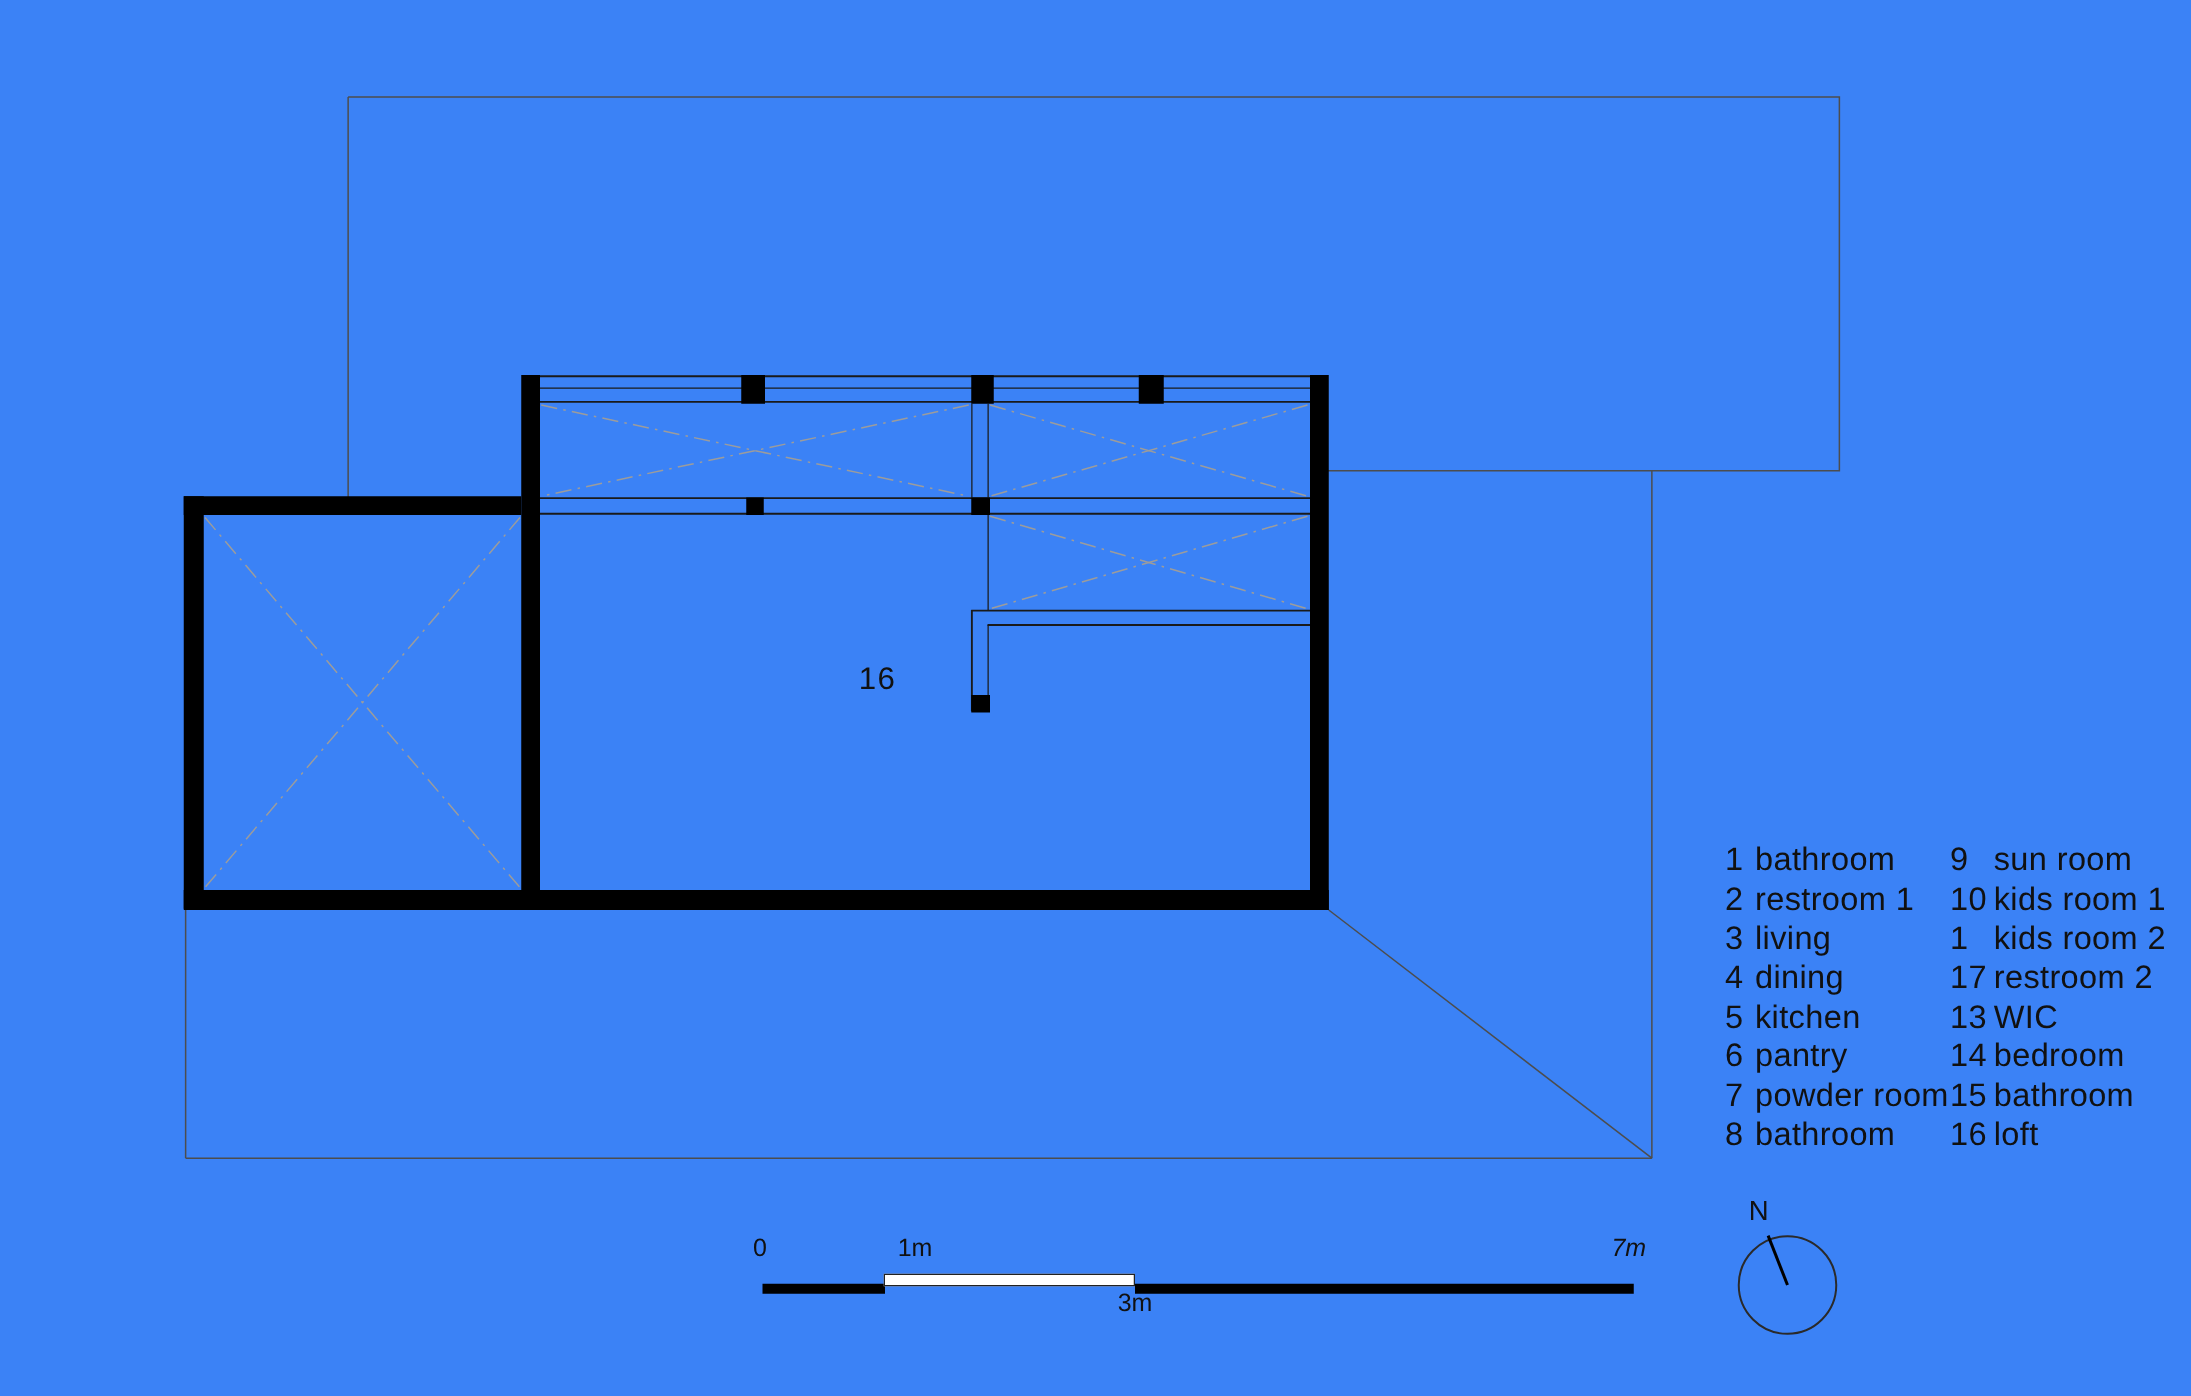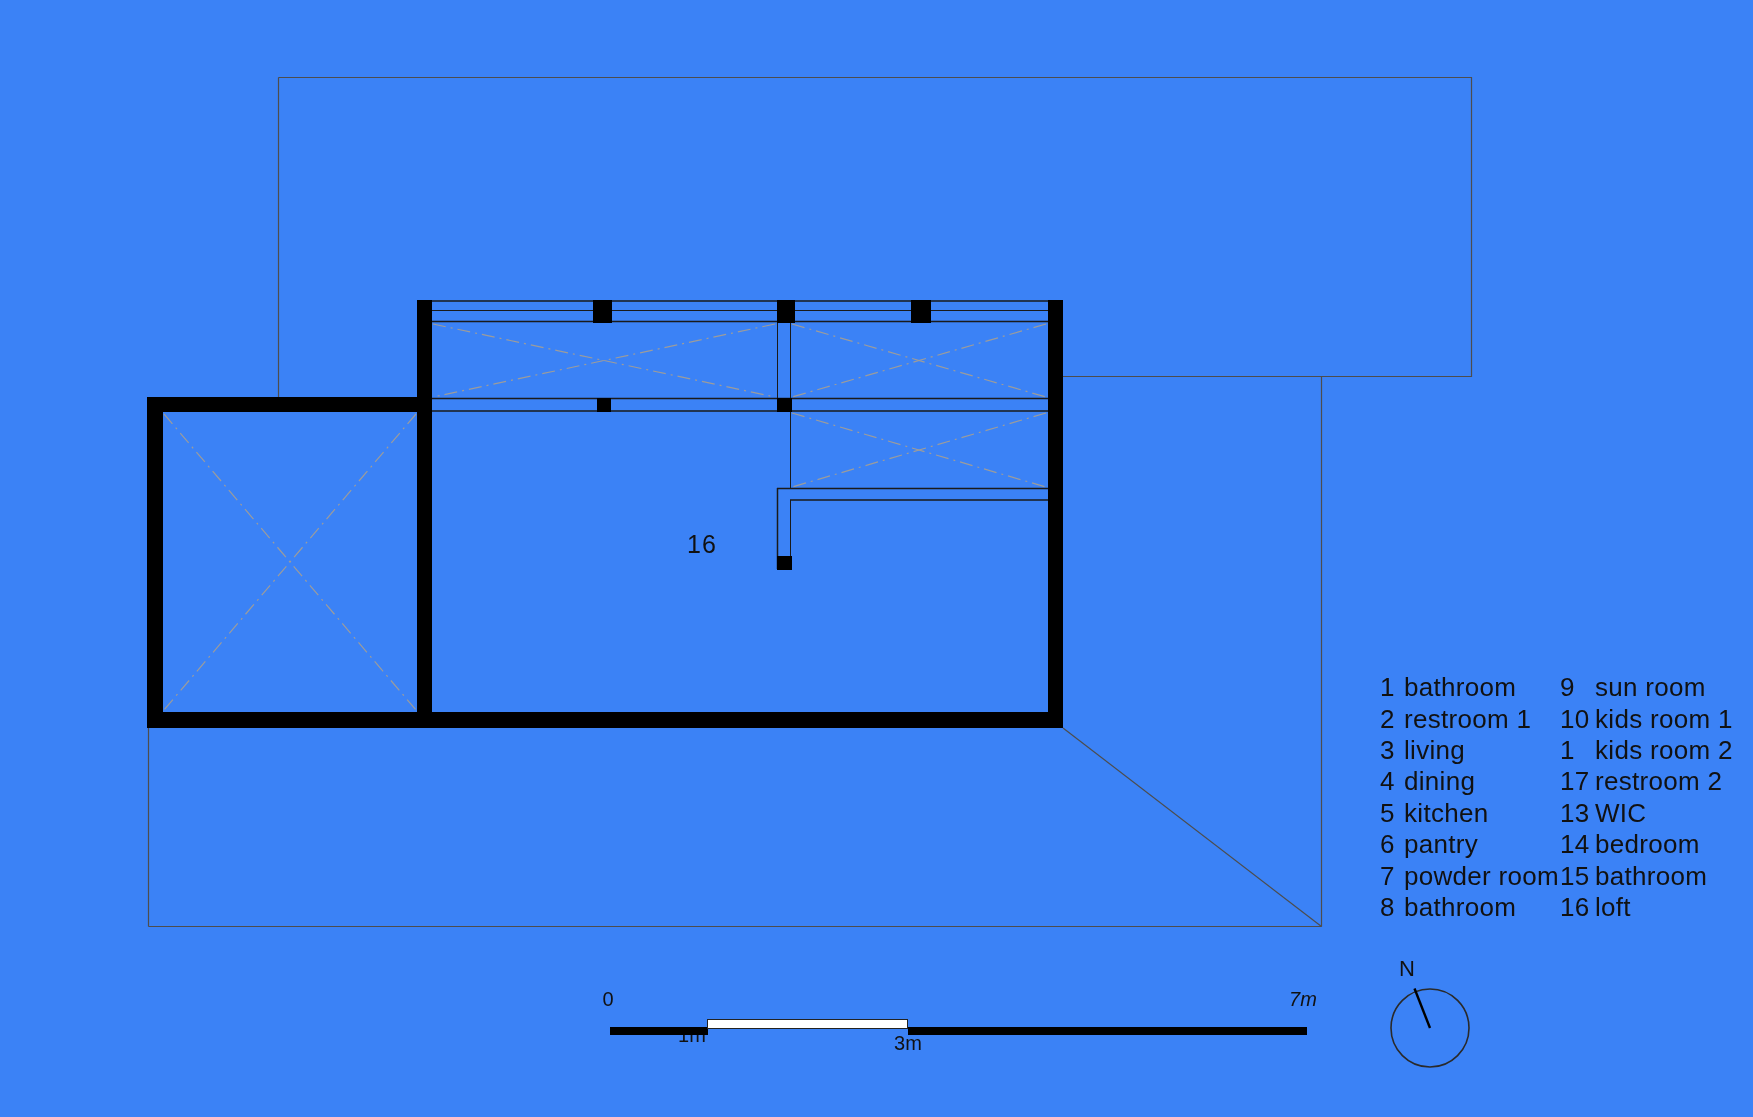--- a/index.html
+++ b/index.html
@@ -25,21 +25,21 @@
   #legend-col-2{left:1560px;}
   .legend-row{height:31.4px;display:flex;align-items:center;white-space:nowrap;}
   #legend-col-1 .num{display:inline-block;width:24px;}
   #legend-col-2 .num{display:inline-block;width:35px;}
   
   .sb-label{
     position:absolute;top:988px;transform:translateX(-50%);
     font-size:20px;color:#111;
   }
   #sb-label-0{left:608px;}
-  #sb-label-1{left:692px;margin-top:36px;}
+  #sb-label-1{left:732px;}
   #sb-label-3{left:908px;margin-top:44px;}
   #sb-label-7{left:1303px;font-style:italic;}
   #sb-seg-a{left:610px;top:1027px;width:98px;height:8px;background:#000;}
   #sb-seg-b{left:707px;top:1019px;width:199px;height:8px;background:#fff;border:1px solid #222;}
   #sb-seg-c{left:908px;top:1027px;width:399px;height:8px;background:#000;}
   
   #north-label{
     left:1407px;top:969px;transform:translate(-50%,-50%);
     font-size:22px;color:#111;
   }

